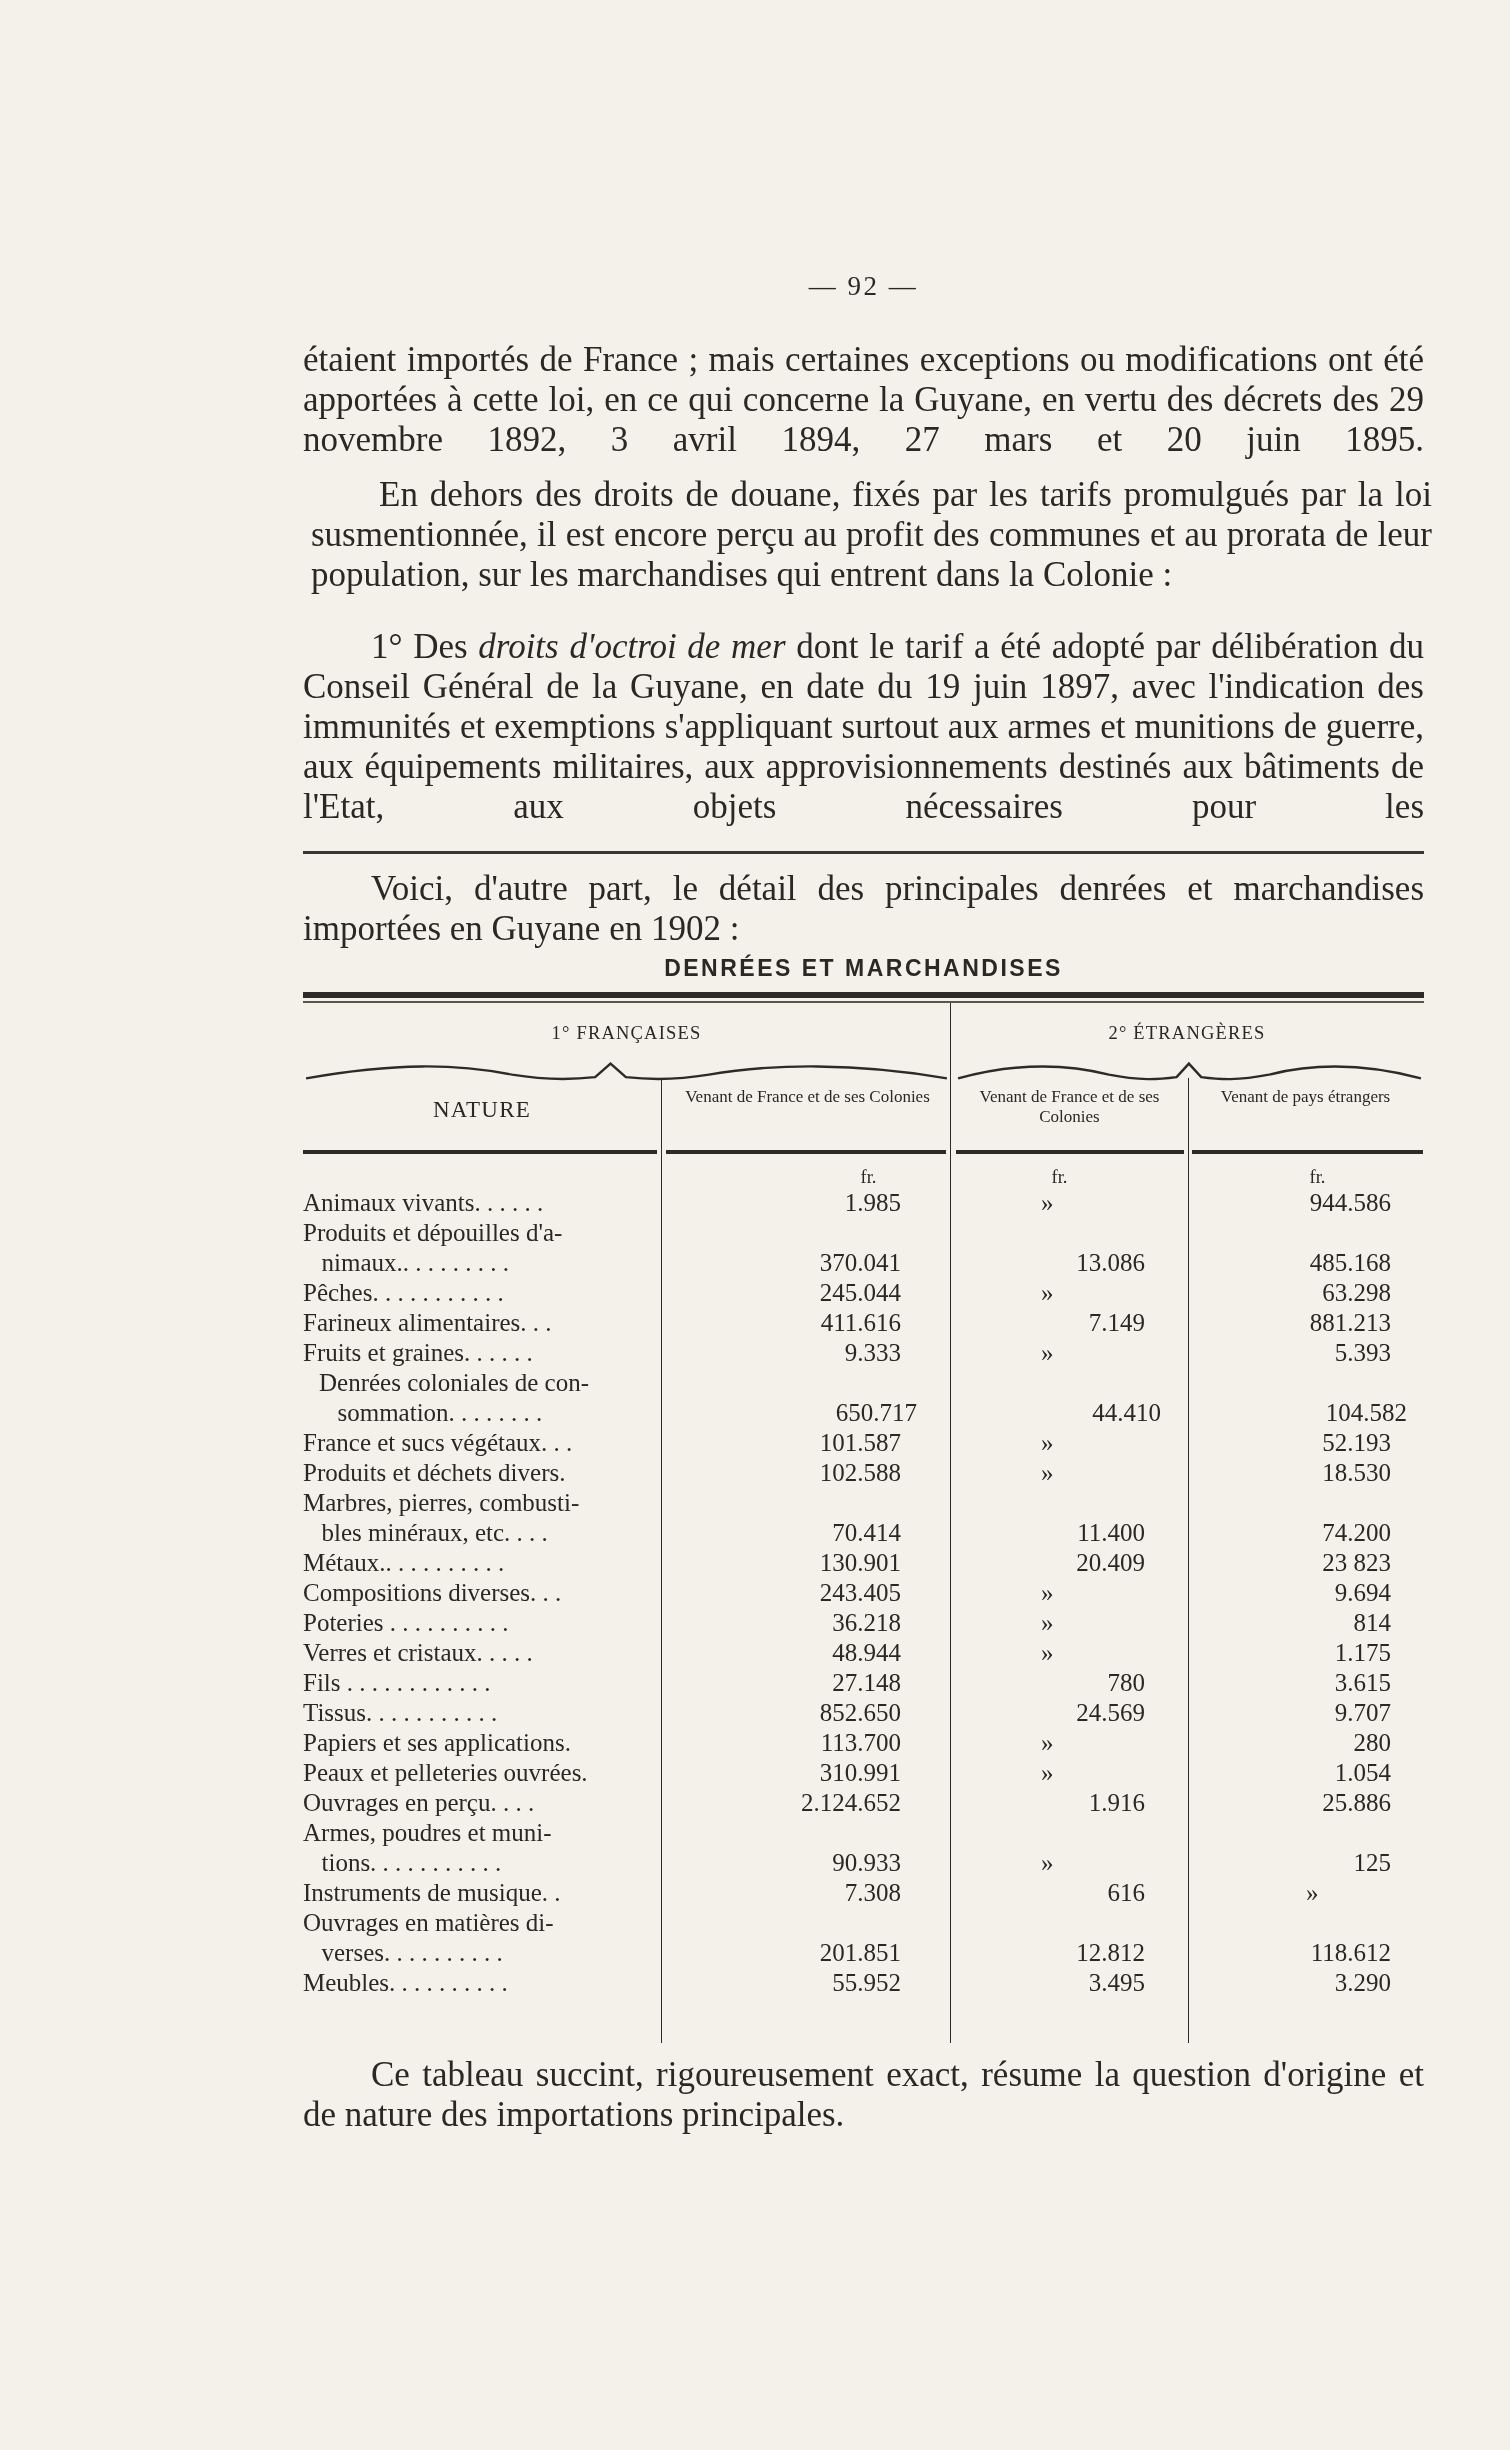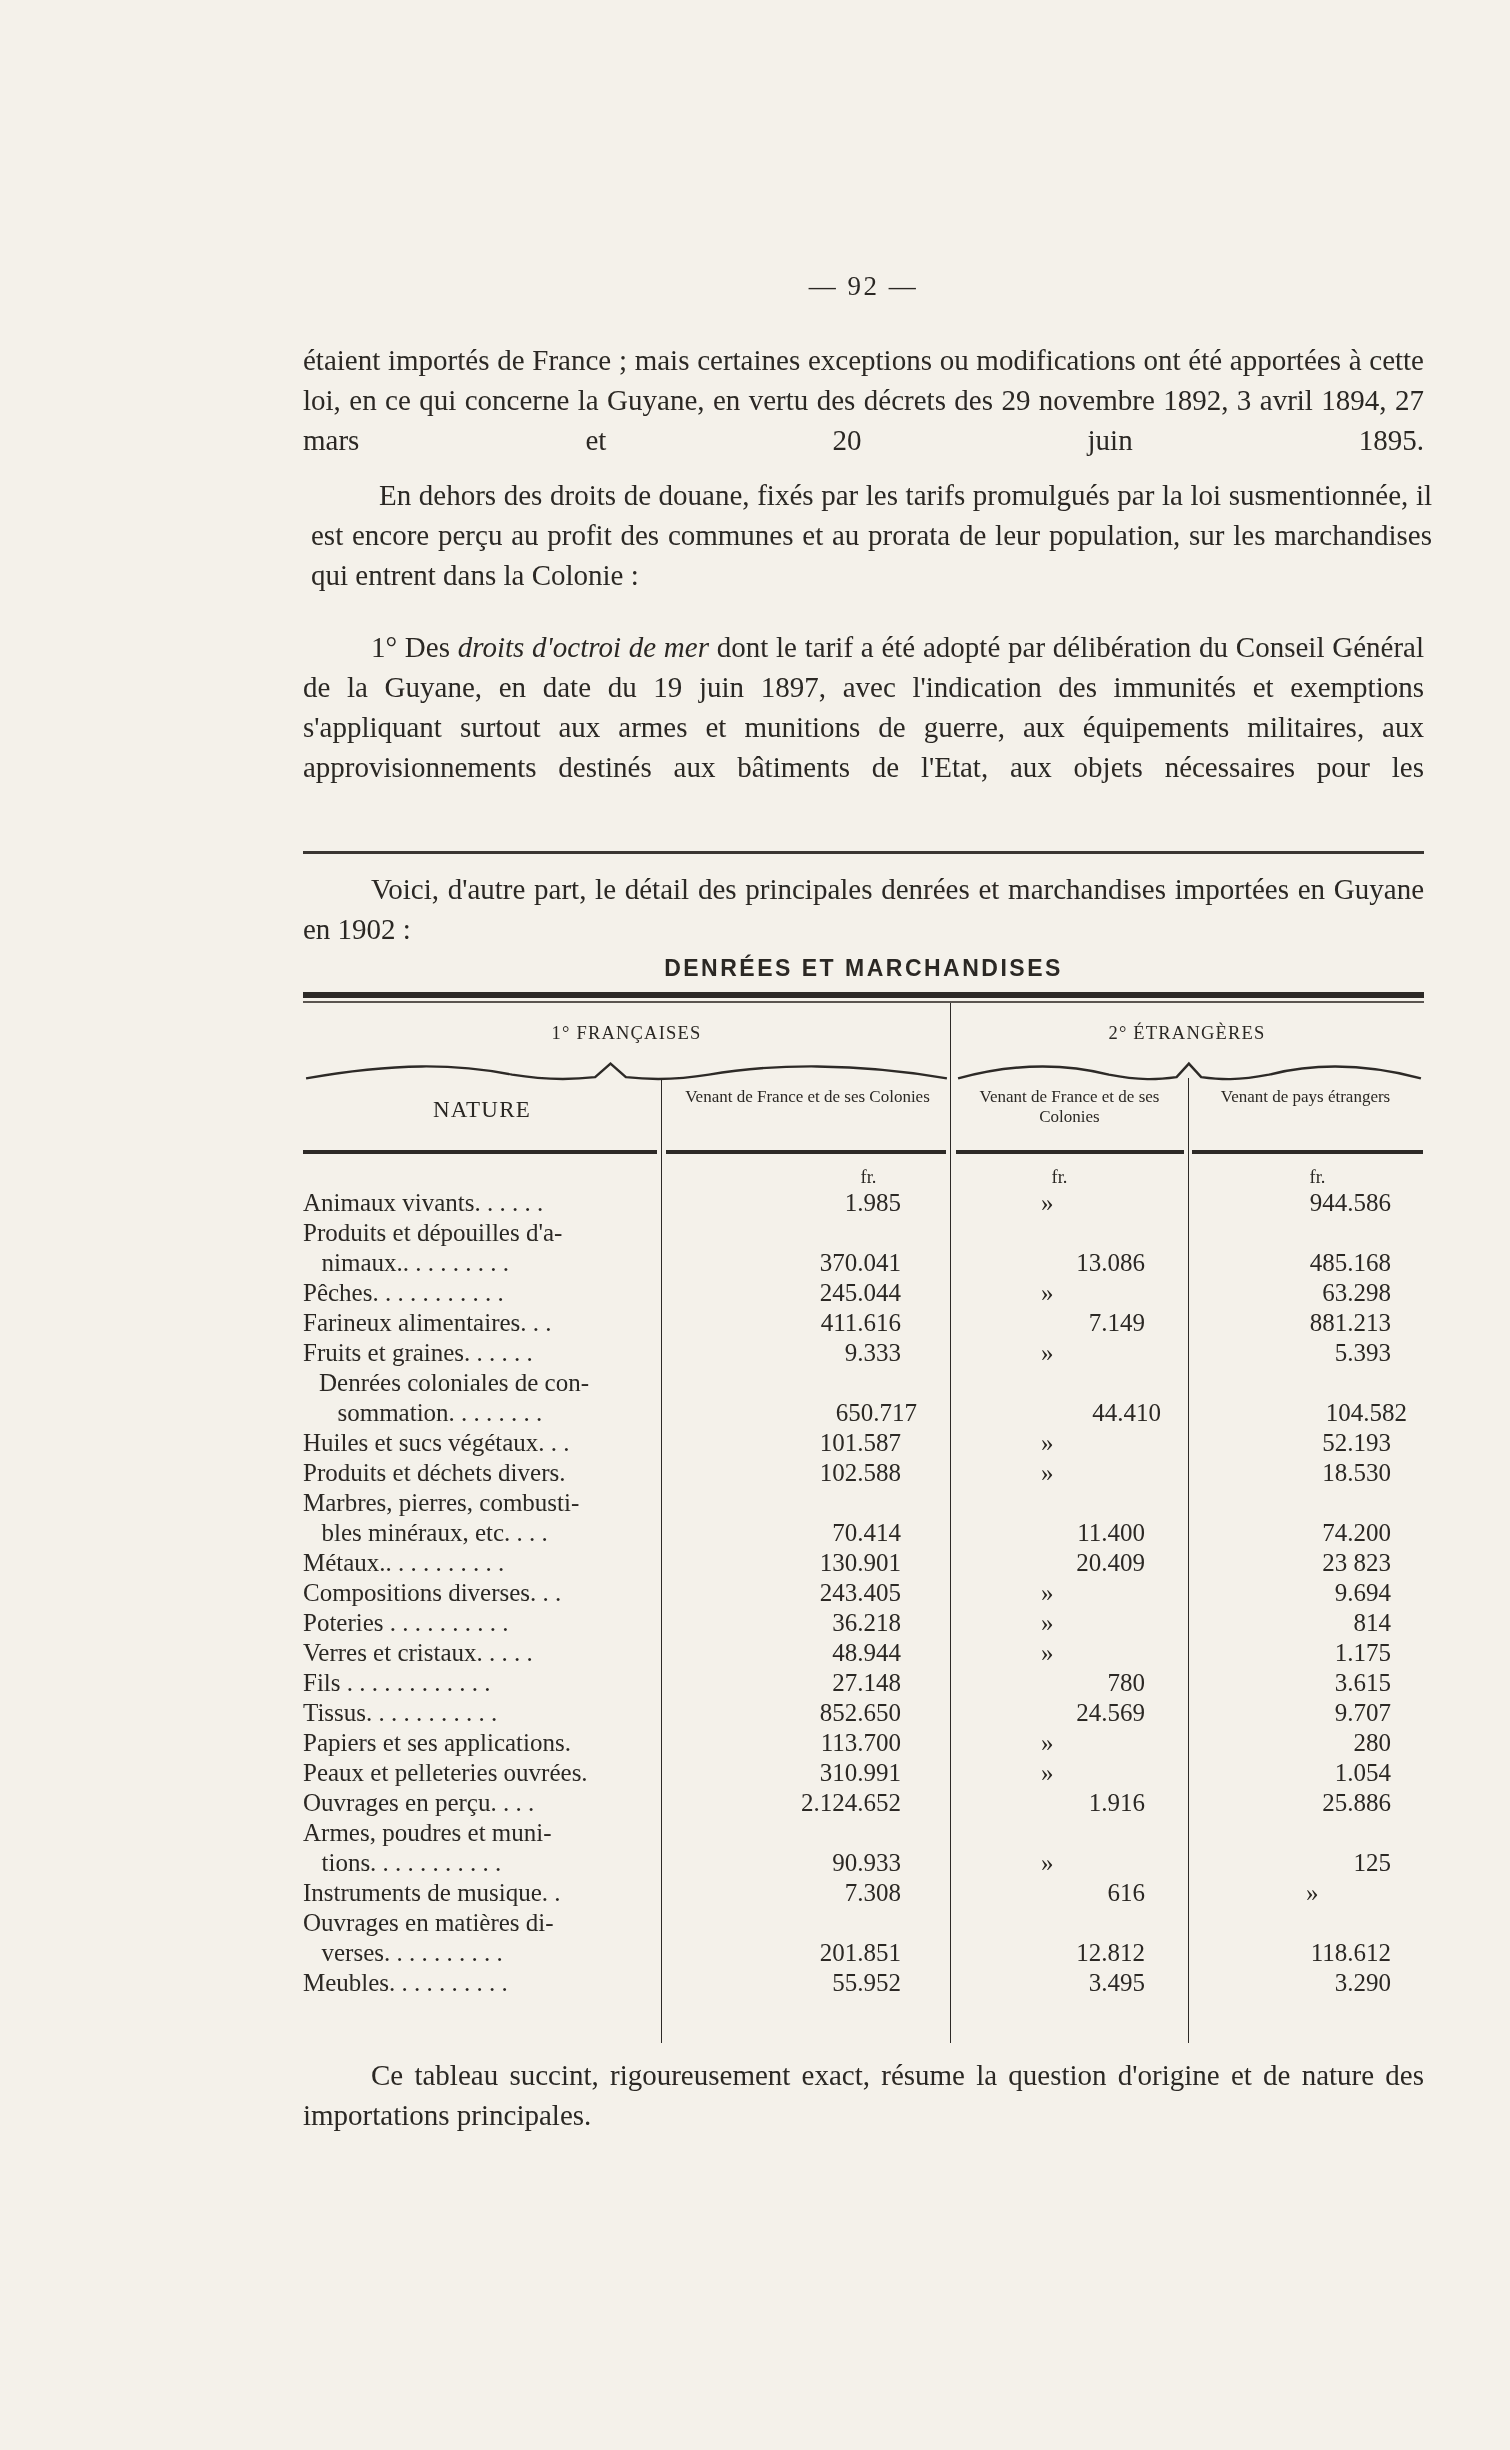--- a/index.html
+++ b/index.html
@@ -11,21 +11,21 @@
     position:relative;
     overflow:hidden;
   }
   .page { position:absolute; left:303px; top:0; width:1121px; }
   .folio {
     position:absolute; top:271px; left:0; width:1121px;
     text-align:center; font-size:27px; letter-spacing:2.5px;
   }
   .para {
     position:absolute; left:0; width:1121px;
-    font-size:29px; line-height:40px;
+    font-size:35px; line-height:40px;
     text-align:justify; text-align-last:justify;
   }
   .para.last-left { text-align-last:left; }
   .indent { text-indent:68px; }
   .p1 { top:340px; }
   .p2 { top:475px;margin-left:8px; }
   .p3 { top:627px; }
   .rule-sep {
     position:absolute; left:0; top:851px; width:1121px; height:2.5px; background:#3a3632;
   }
@@ -156,21 +156,21 @@
           <div class="label">
             <div>Denrées coloniales de con-</div>
             <div class="l2">sommation. . . . . . . .</div>
           </div>
           <div class="cell c1">650.717</div>
           <div class="cell c2">44.410</div>
           <div class="cell c3">104.582</div>
         </div>
         <div class="row" style="height: 30px;">
           <div class="label">
-            <div>Huiles et sucs végétaux. . .</div>
+            <div>France et sucs végétaux. . .</div>
           </div>
           <div class="cell c1">101.587</div>
           <div class="cell c2 nul">»</div>
           <div class="cell c3">52.193</div>
         </div>
         <div class="row" style="height: 30px;">
           <div class="label">
             <div>Produits et déchets divers.</div>
           </div>
           <div class="cell c1">102.588</div>

